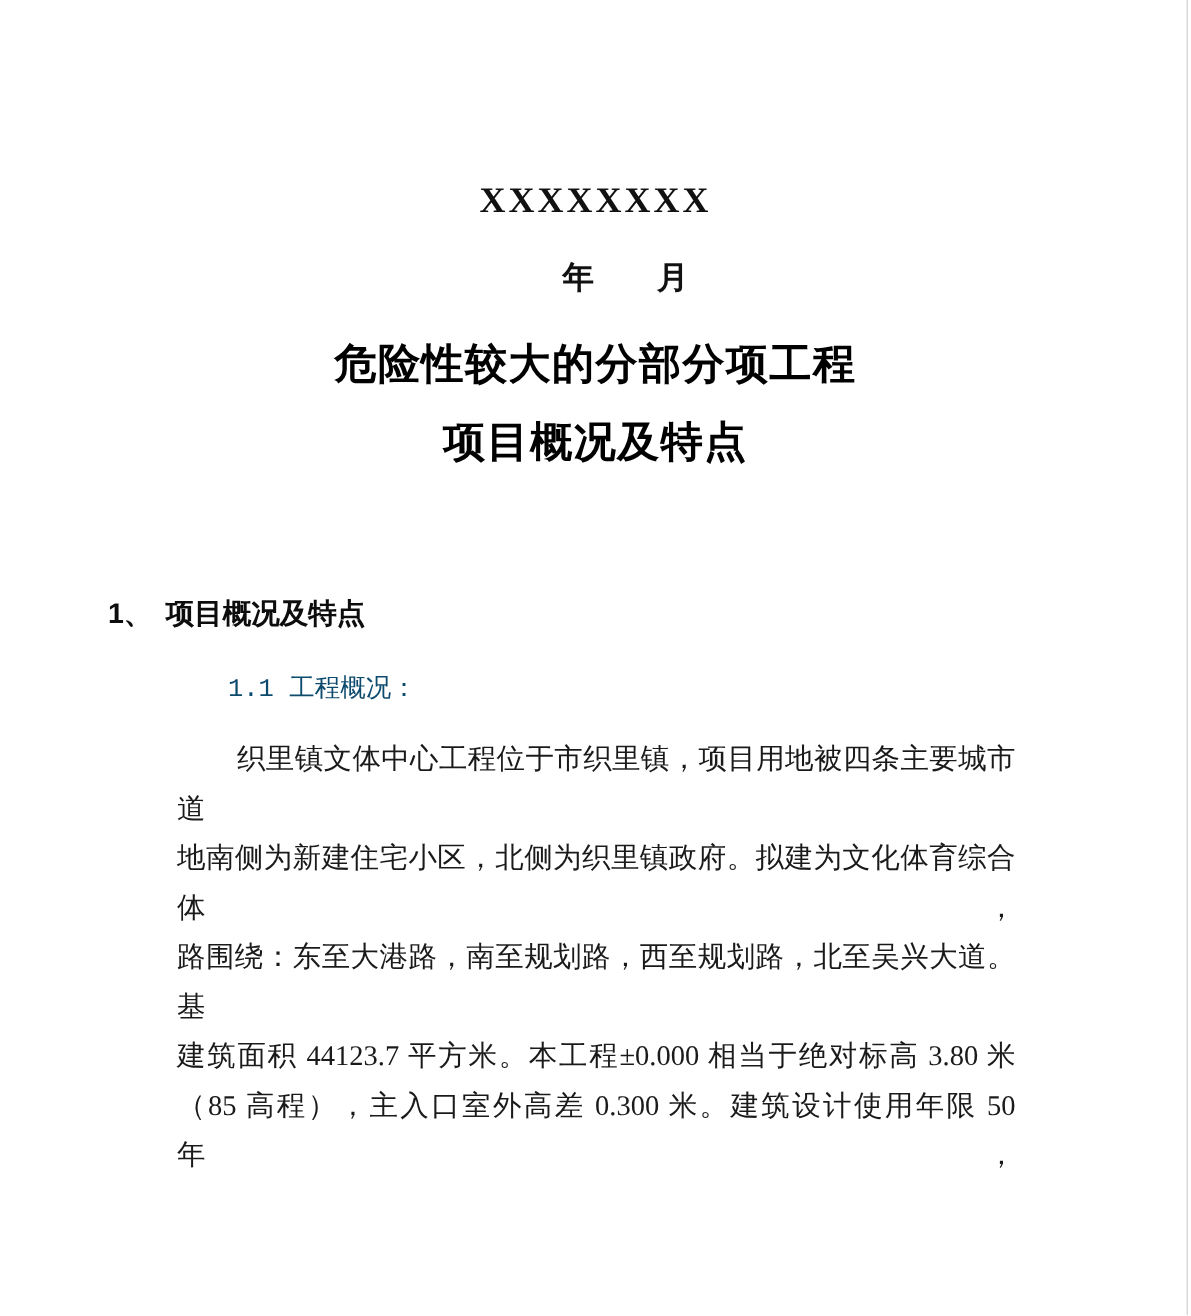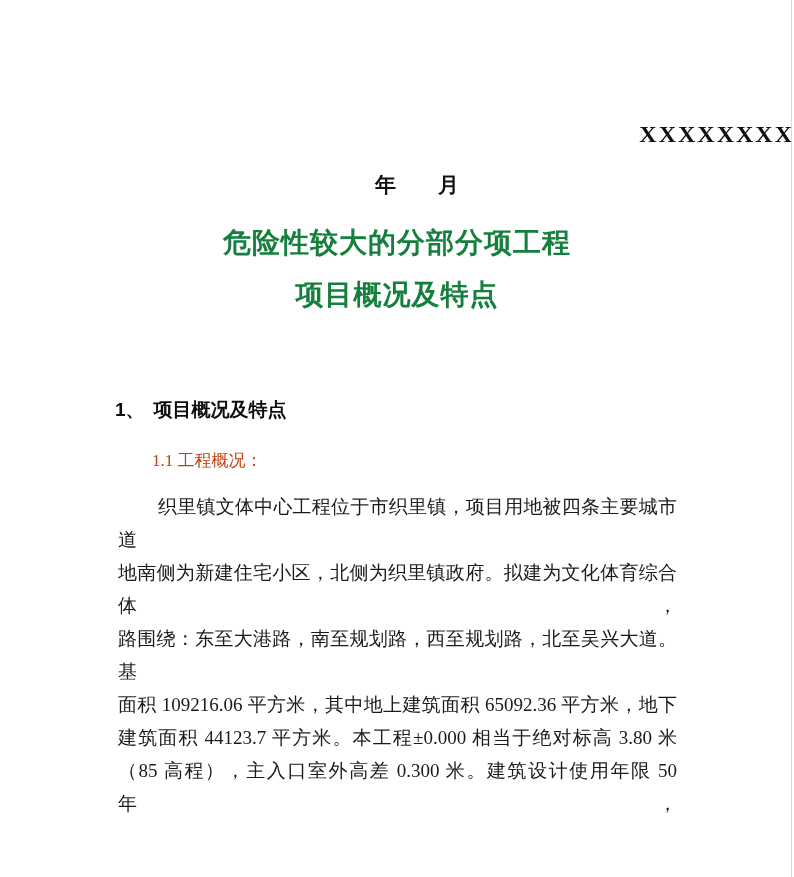--- a/index.html
+++ b/index.html
@@ -8,45 +8,45 @@
     width: 794px; height: 877px;
     position: relative; overflow: hidden;
     font-family: "Liberation Serif", "DejaVu Serif", serif;
     color: #1a1a1a;
   }
   .edge-line {
     position: absolute; top: 0; bottom: 0; right: 2px;
     width: 1px; background: #d8d8d8;
   }
   .title-x {
-    margin-top: 120px; text-align: right;
+    margin-top: 120px; text-align: center;
     font-weight: bold; font-size: 24px; line-height: 28px;
     letter-spacing: 2px; color: #111;
   }
   .date-line {
     margin-top: 24px; text-align: center;
     font-weight: bold; font-size: 21px; line-height: 26px; color: #111; padding-left: 40px;
   }
   .doc-title {
     text-align: center; font-weight: bold;
     font-size: 28px; line-height: 34px; letter-spacing: 1px;
     font-family: "Liberation Sans", "DejaVu Sans", sans-serif;
-    color: #15803d;
+    color: #000000;
   }
   .doc-title.first  { margin-top: 28px; }
   .doc-title.second { margin-top: 18px; }
   .heading1 {
-    margin-top: 86px; margin-left: 115px;
+    margin-top: 86px; margin-left: 72px;
     font-family: "Liberation Sans", "DejaVu Sans", sans-serif;
     font-weight: bold; font-size: 19px; line-height: 24px; color: #0d0d0d;
   }
   .heading1 .num { margin-right: 9px; }
   .subheading {
     margin-top: 28px; margin-left: 152px;
-    font-size: 17px; line-height: 22px; color: #c2410c;
+    font-size: 17px; line-height: 22px; color: #0c4a6e; font-family: Liberation Mono, monospace;
   }
   .para {
     margin-top: 18px; margin-left: 118px; width: 559px;
     font-size: 19px; color: #1a1a1a;
   }
   .para .line {
     line-height: 33px;
     text-align: justify;
     text-align-last: justify;
   }
@@ -68,17 +68,16 @@
 <div class="heading1">
   <span class="num">1、</span><span>项目概况及特点</span>
 </div>
 
 <div class="subheading">1.1 工程概况：</div>
 
 <div class="para">
   <div class="line indent">织里镇文体中心工程位于市织里镇，项目用地被四条主要城市道</div>
   <div class="line">地南侧为新建住宅小区，北侧为织里镇政府。拟建为文化体育综合体，</div>
   <div class="line">路围绕：东至大港路，南至规划路，西至规划路，北至吴兴大道。基</div>
-  <div class="line">面积 109216.06 平方米，其中地上建筑面积 65092.36 平方米，地下</div>
   <div class="line">建筑面积 44123.7 平方米。本工程±0.000 相当于绝对标高 3.80 米</div>
   <div class="line">（85 高程），主入口室外高差 0.300 米。建筑设计使用年限 50 年，</div>
 
 </div>
 
 </body></html>

